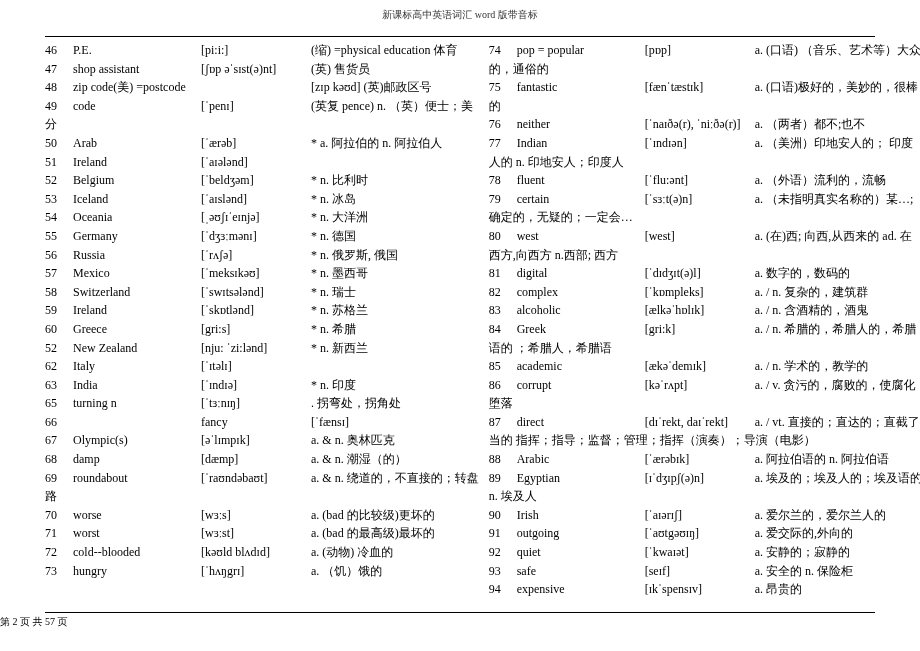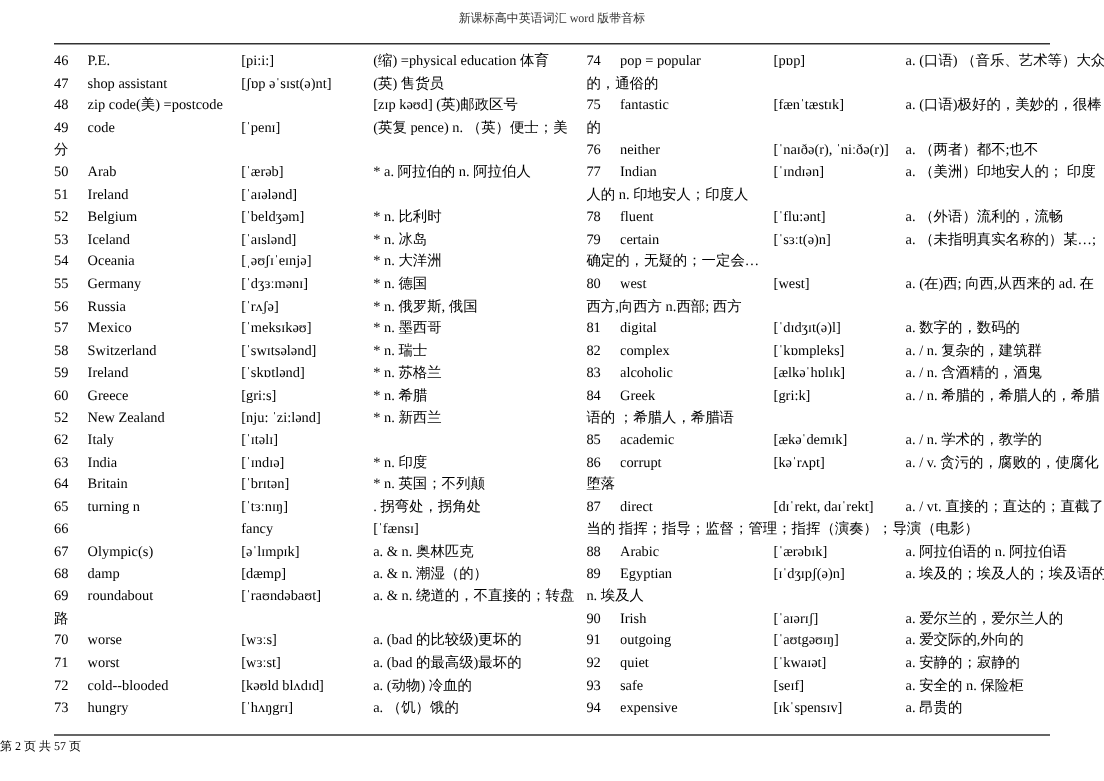--- a/index.html
+++ b/index.html
@@ -186,26 +186,20 @@
           <span class="word">Italy</span>
           <span class="pron">[ˈɪtəlɪ]</span>
         </div>
         <div class="row">
           <span class="num">63</span>
           <span class="word">India</span>
           <span class="pron">[ˈɪndɪə]</span>
           <span class="def">* n. 印度</span>
         </div>
         <div class="row">
-          <span class="num">64</span>
-          <span class="word">Britain</span>
-          <span class="pron">[ˈbrɪtən]</span>
-          <span class="def">* n. 英国；不列颠</span>
-        </div>
-        <div class="row">
           <span class="num">65</span>
           <span class="word">turning n</span>
           <span class="pron">[ˈtɜːnɪŋ]</span>
           <span class="def">. 拐弯处，拐角处</span>
         </div>
         <div class="row">
           <span class="num">66</span>
           <span class="word"></span>
           <span class="pron">fancy</span>
           <span class="def">[ˈfænsɪ]</span>

